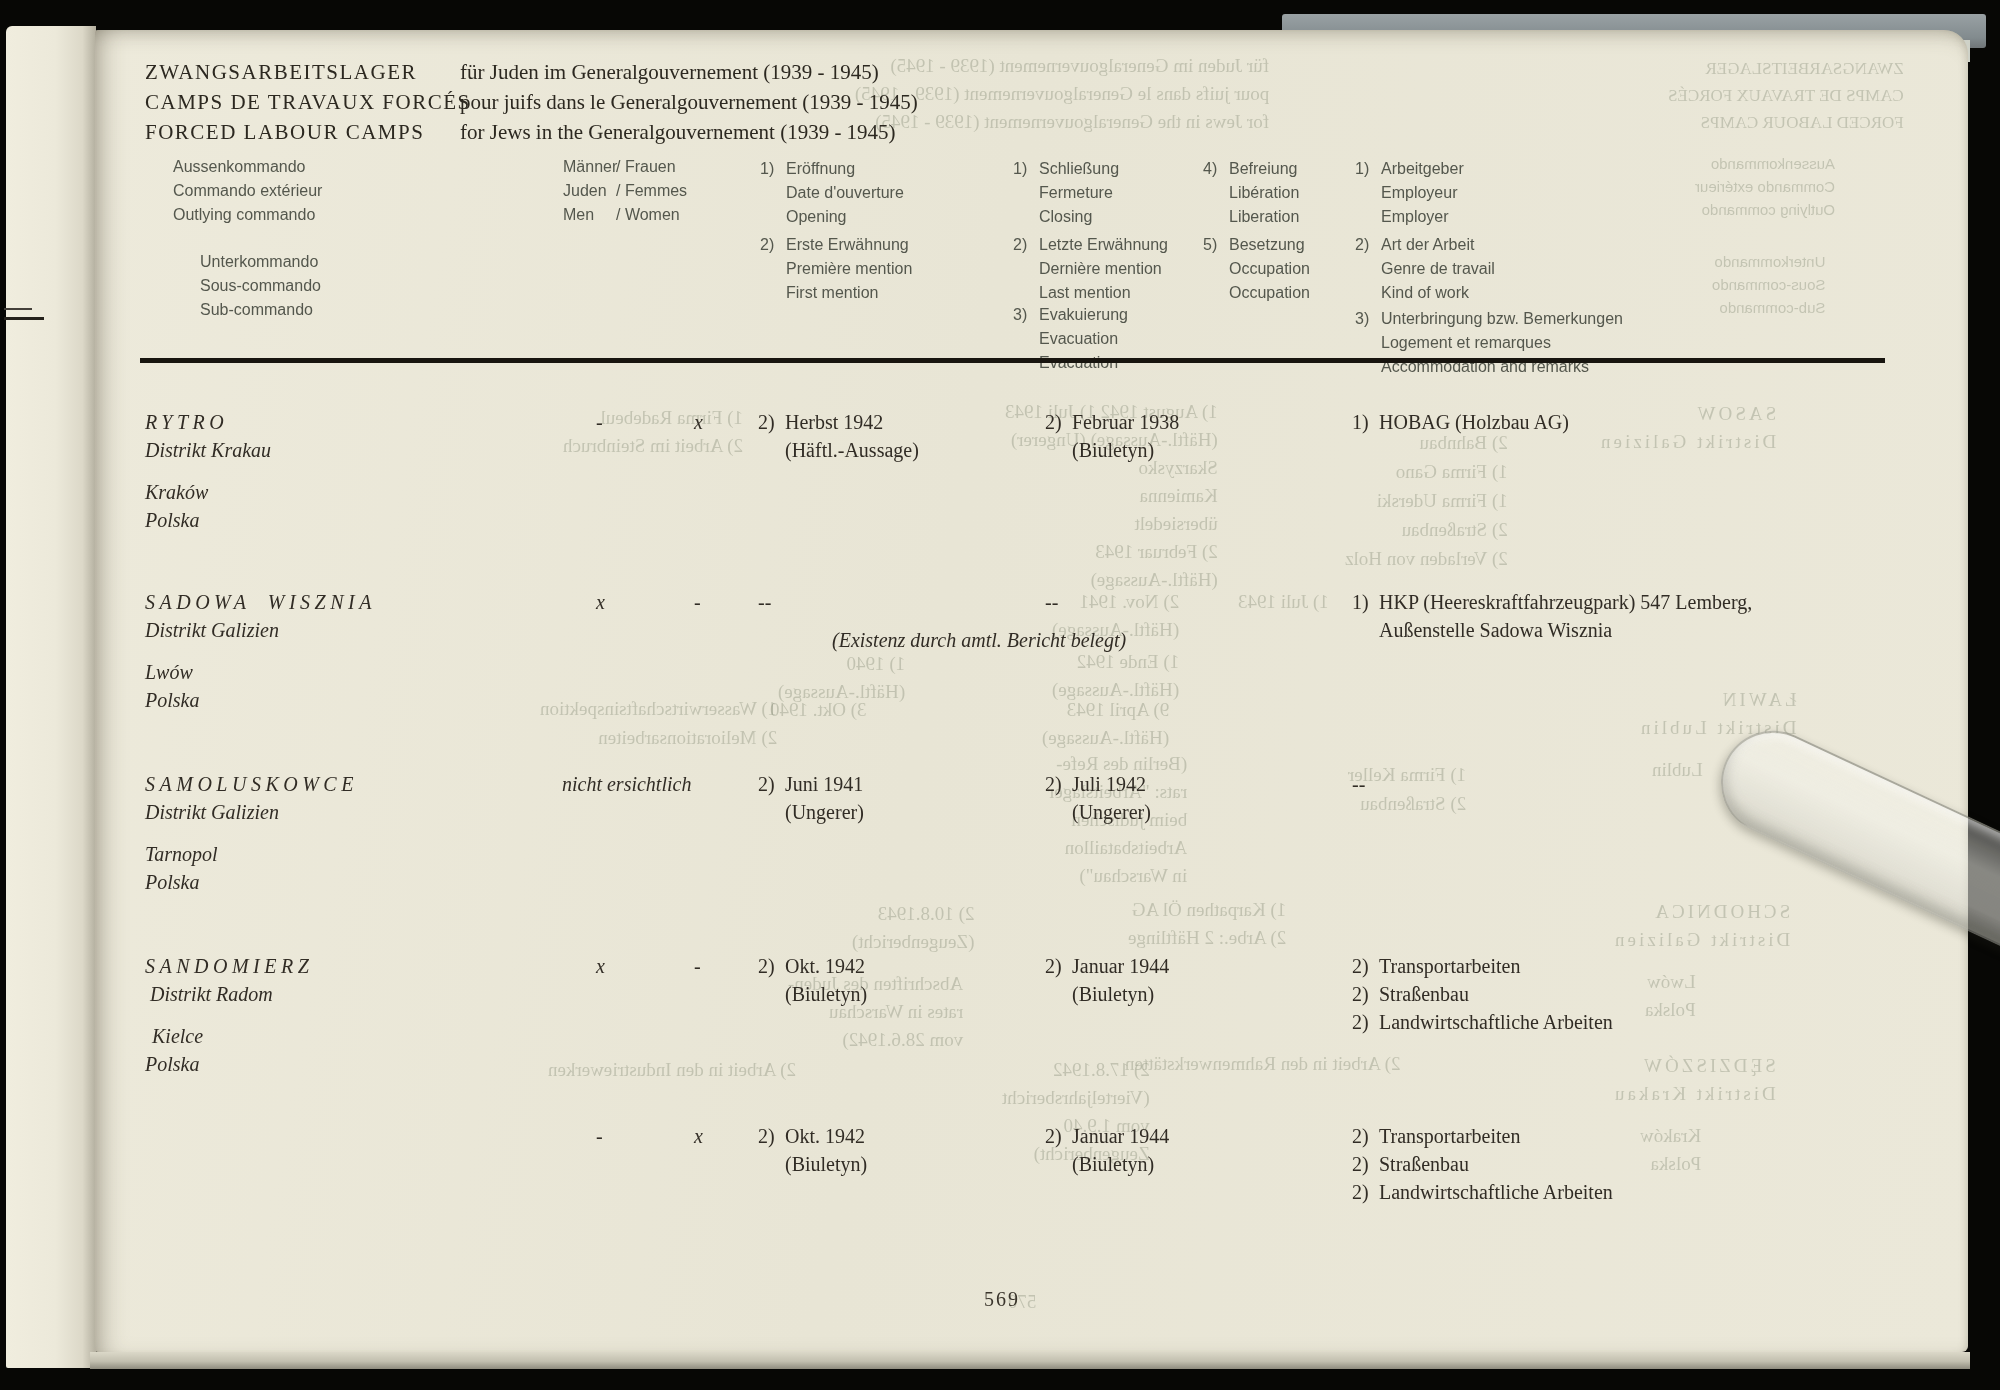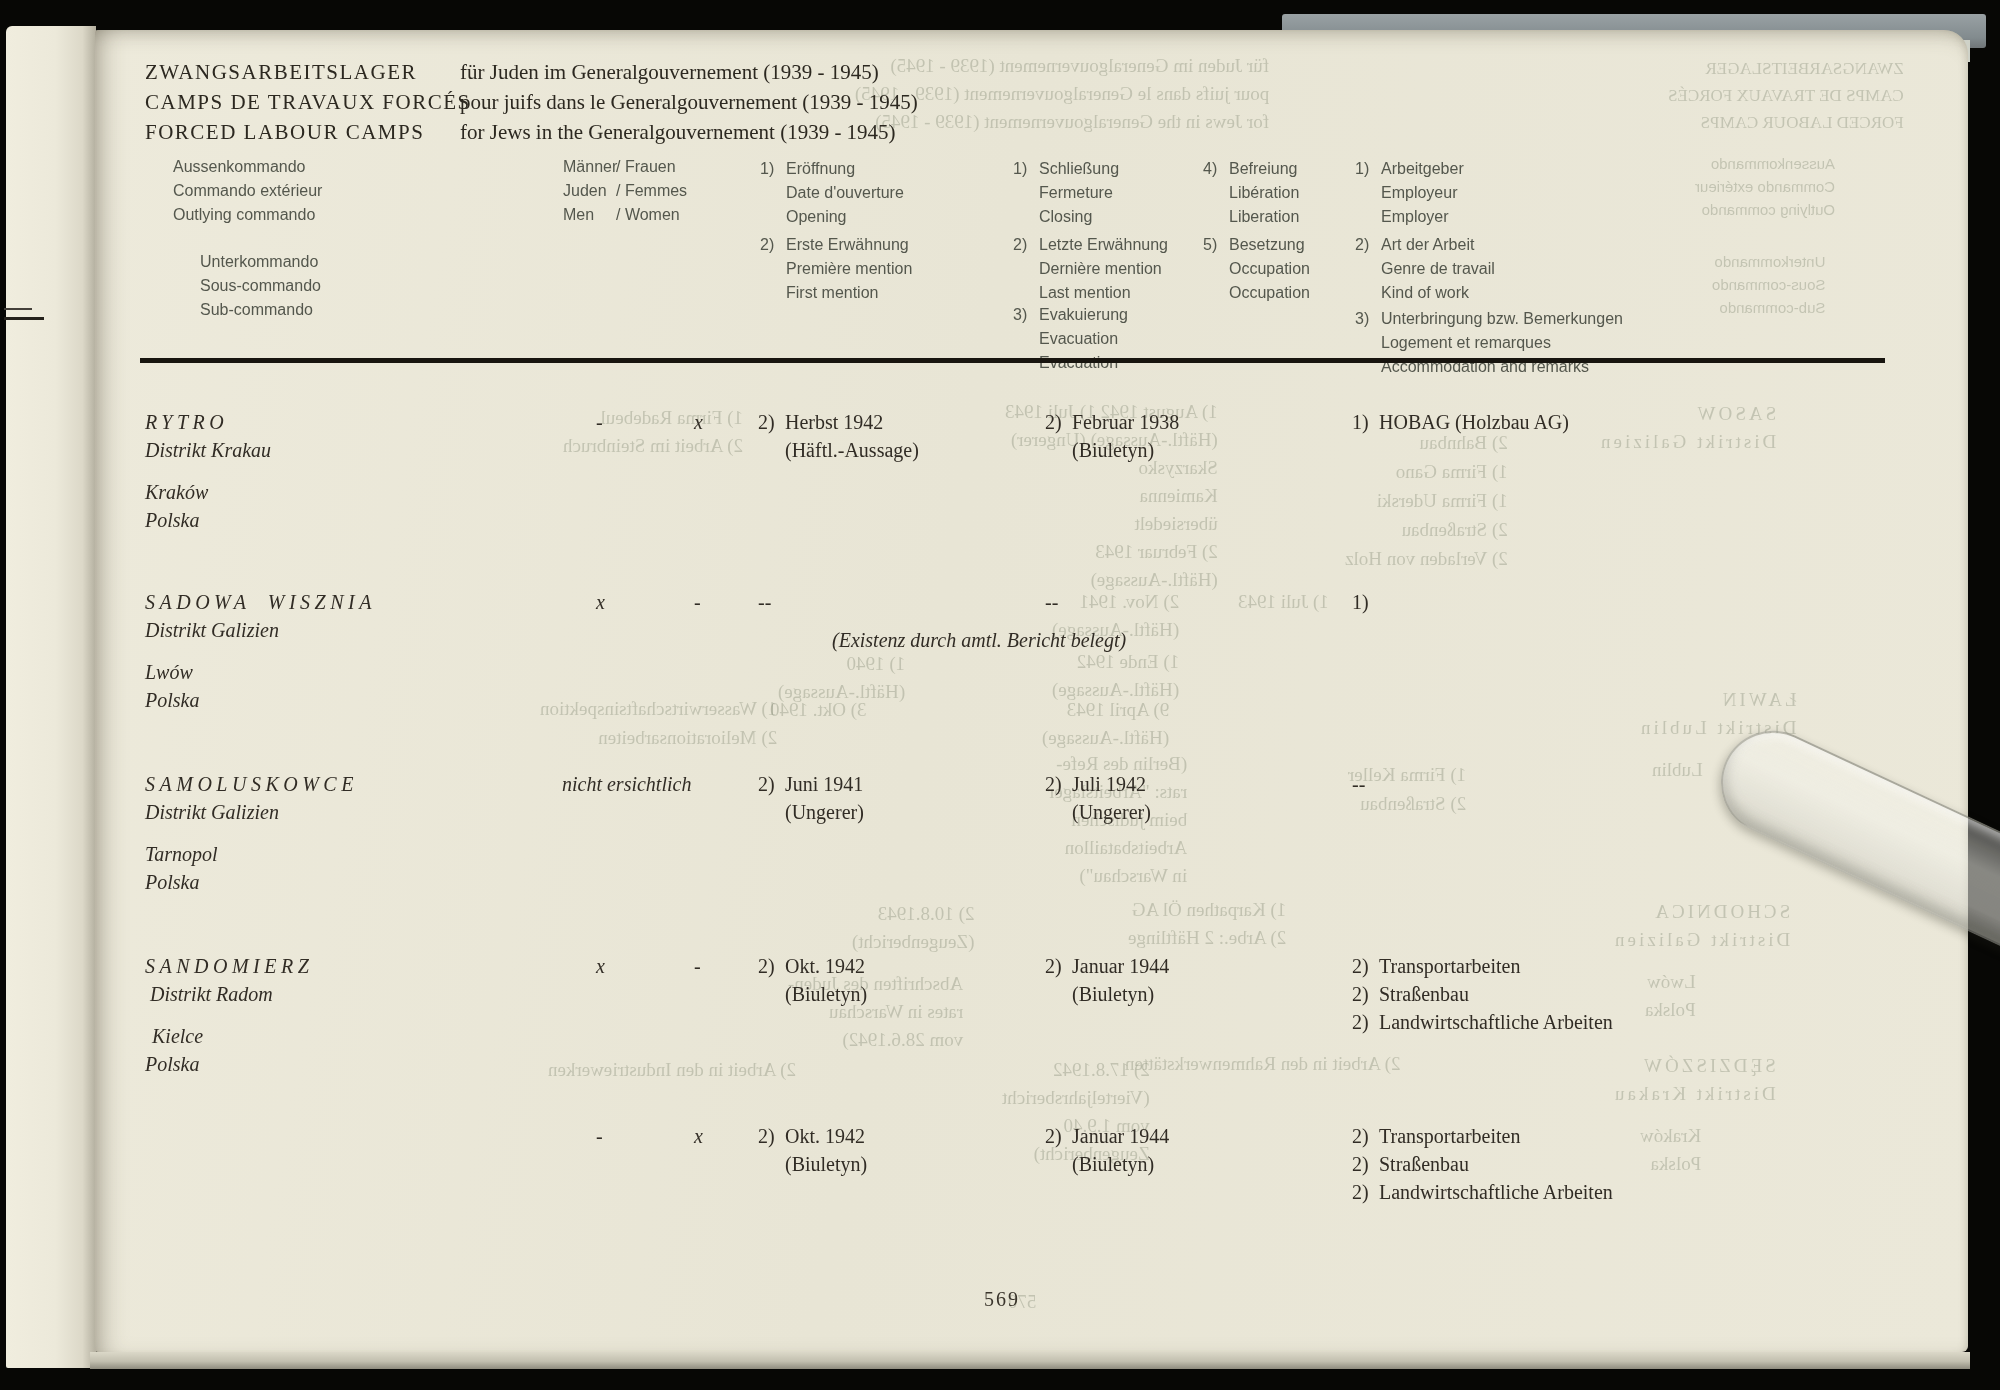--- a/index.html
+++ b/index.html
@@ -239,21 +239,22 @@
       <div class="data" style="left:596px;top:588px">x</div>
       <div class="data" style="left:694px;top:588px">-</div>
       <div class="cell" style="left:758px;top:588px">
         <span class="num">--</span><span class="pre"></span>
       </div>
       <div class="cell" style="left:1045px;top:588px">
         <span class="num">--</span><span class="pre"></span>
       </div>
       <div class="data" style="left:832px;top:626px">(Existenz durch amtl. Bericht belegt)</div>
       <div class="cell" style="left:1352px;top:588px">
-        <span class="num">1)</span>
+        <span class="num">1)</span><span class="pre">HKP (Heereskraftfahrzeugpark) 547 Lemberg,
+Außenstelle Sadowa Wisznia</span>
       </div>
     </div>
 
     <div>
       <div class="data name" style="left:145px;top:770px">SAMOLUSKOWCE</div>
       <div class="data" style="left:145px;top:798px">Distrikt Galizien</div>
       <div class="data" style="left:145px;top:840px">Tarnopol</div>
       <div class="data" style="left:145px;top:868px">Polska</div>
       <div class="data" style="left:562px;top:770px">nicht ersichtlich</div>
       <div class="cell" style="left:758px;top:770px">

